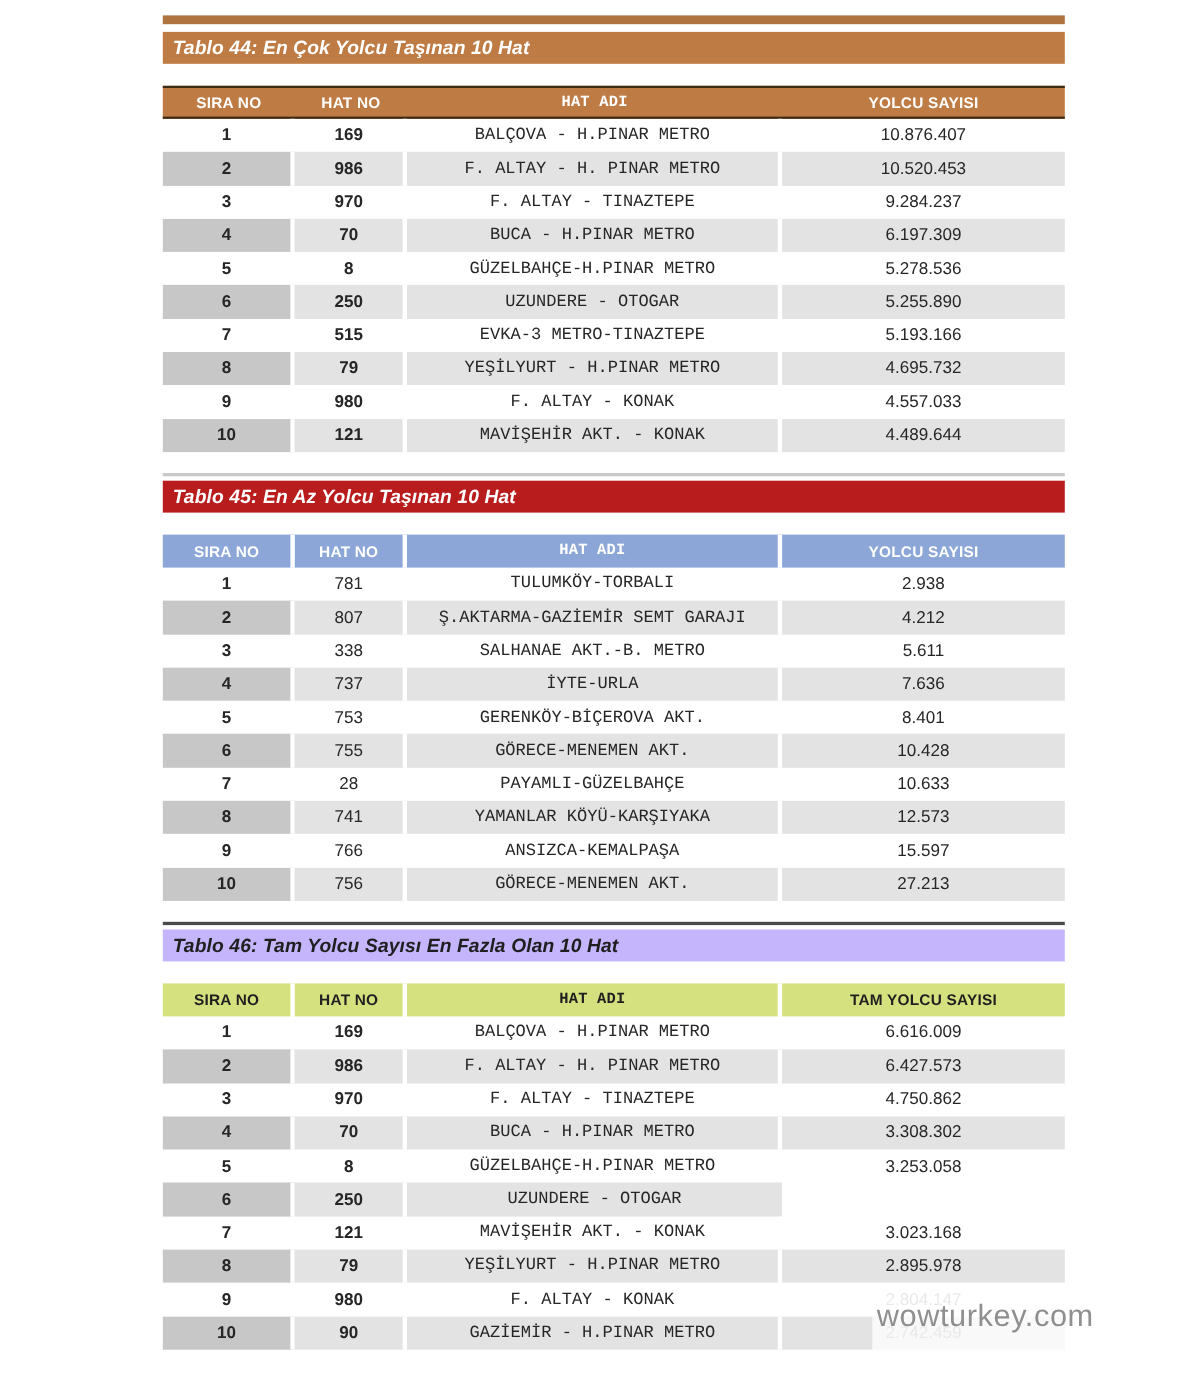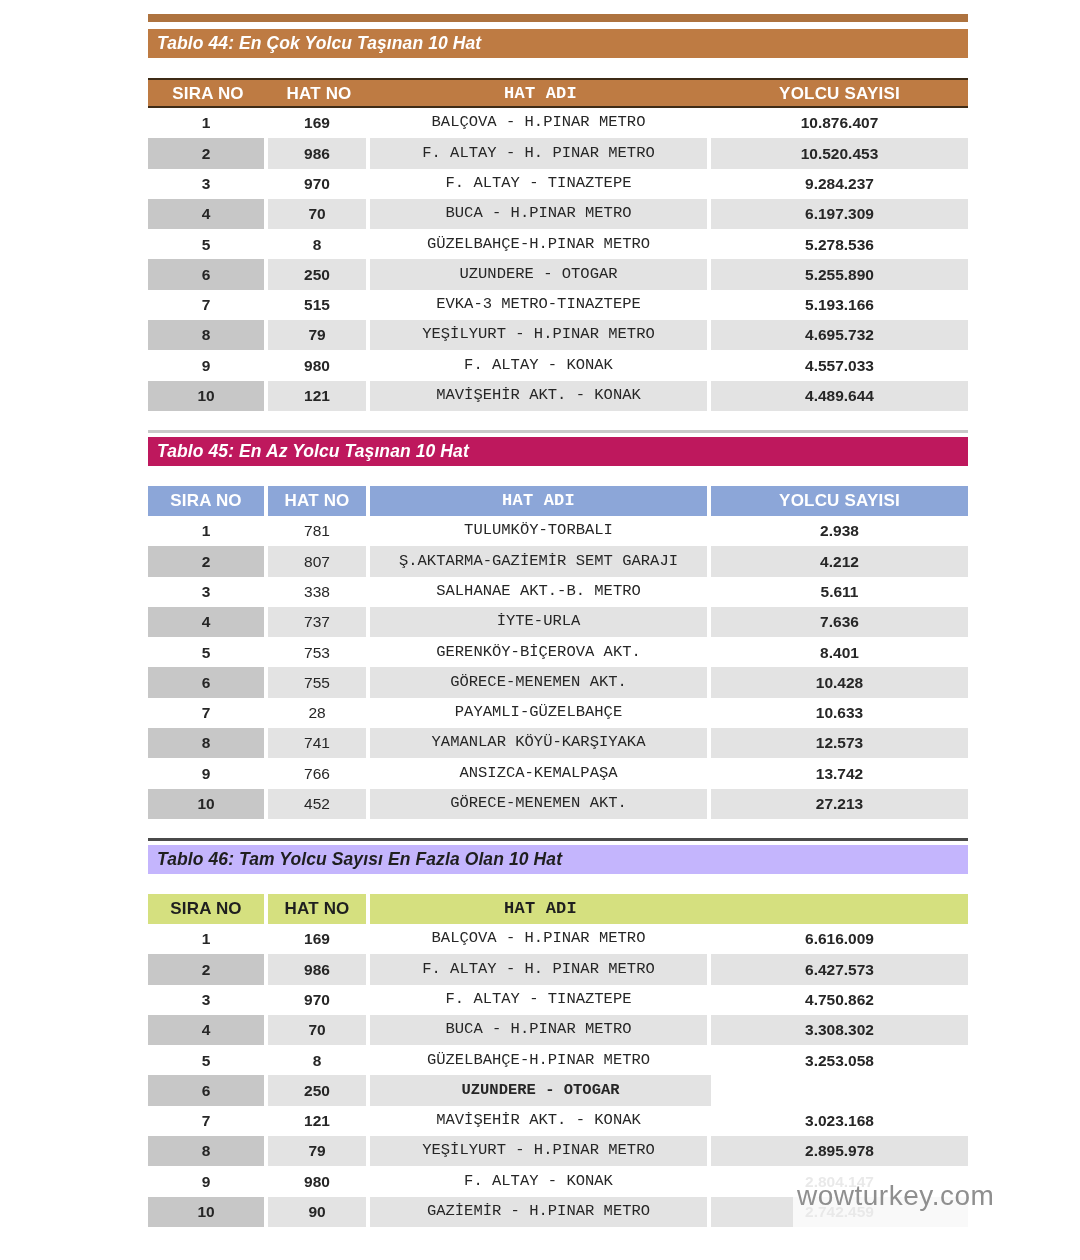--- a/index.html
+++ b/index.html
@@ -8,31 +8,31 @@
   .content{position:absolute;left:148px;top:0;width:820px;}
   .preline{width:100%;}
   .t0 .preline{margin-top:14px;height:8px;}
   .t1 .preline,.t2 .preline{margin-top:19px;height:3px;}
   .t0 .titlebar{margin-top:7px;}
   .t1 .titlebar,.t2 .titlebar{margin-top:4px;}
   .titlebar{height:29px;display:flex;align-items:center;box-sizing:border-box;
             padding-left:9px;font-weight:bold;font-style:italic;font-size:17.5px;
             margin-bottom:20px;letter-spacing:.1px;}
   .thead{display:flex;height:30px;box-sizing:border-box;}
-  .thead .cell{font-weight:bold;font-size:17px;letter-spacing:.2px;}
+  .thead .cell{font-weight:bold;font-size:14px;letter-spacing:.2px;}
   .trow{display:flex;height:30.3px;}
   .cell{box-sizing:border-box;display:flex;align-items:center;justify-content:center;
         font-size:15.5px;color:var(--cell-text);line-height:1;}
   .c0{width:120px;font-weight:bold;}
   .c1{width:102px;}
   .c2{width:341px;font-family:Liberation Mono, monospace;}
   .c3{flex:1;}
   .hatno-bold .c1{font-weight:bold;}
   .gaps .cell,.trow .cell{border-right:4px solid var(--gap);}
-  .gaps .cell:last-child,.trow .cell:last-child{border-right:none;font-weight:bold;}
+  .gaps .cell:last-child,.trow .cell:last-child{border-right:none;}
   .nogaps .cell{border-right:none;}
   .trow.shaded .cell{background:var(--shade);}
   .trow.shaded .c0{background:var(--shade-dark);}
   .faded{color:var(--faded) !important;}
   .wm-box{position:absolute;left:793px;top:1174px;width:266px;height:57px;
           background:rgba(255,255,255,.78);}
   .wm-text{position:absolute;left:797px;top:1180px;font-size:28px;white-space:nowrap;
            letter-spacing:.5px;}
 </style>
 </head>
@@ -105,21 +105,21 @@
         </div>
         <div class="trow shaded hatno-bold">
           <div class="cell c0">10</div>
           <div class="cell c1">121</div>
           <div class="cell c2">MAVİŞEHİR AKT. - KONAK</div>
           <div class="cell c3">4.489.644</div>
         </div>
       </div>
       <div class="t1">
         <div class="preline" style="background: rgb(201, 201, 201);"></div>
-        <div class="titlebar" style="background: #be185d; color: rgb(255, 255, 255);">Tablo 45: En Az Yolcu Taşınan 10 Hat</div>
+        <div class="titlebar" style="background: #b91c1c; color: rgb(255, 255, 255);">Tablo 45: En Az Yolcu Taşınan 10 Hat</div>
         <div class="thead gaps" style="background: rgb(140, 166, 216);">
           <div class="cell c0" style="color: rgb(255, 255, 255);">SIRA NO</div>
           <div class="cell c1" style="color: rgb(255, 255, 255);">HAT NO</div>
           <div class="cell c2" style="color: rgb(255, 255, 255);">HAT ADI</div>
           <div class="cell c3" style="color: rgb(255, 255, 255);">YOLCU SAYISI</div>
         </div>
         <div class="trow">
           <div class="cell c0">1</div>
           <div class="cell c1">781</div>
           <div class="cell c2">TULUMKÖY-TORBALI</div>
@@ -164,36 +164,37 @@
         <div class="trow shaded">
           <div class="cell c0">8</div>
           <div class="cell c1">741</div>
           <div class="cell c2">YAMANLAR KÖYÜ-KARŞIYAKA</div>
           <div class="cell c3">12.573</div>
         </div>
         <div class="trow">
           <div class="cell c0">9</div>
           <div class="cell c1">766</div>
           <div class="cell c2">ANSIZCA-KEMALPAŞA</div>
-          <div class="cell c3">13.742</div>
+          <div class="cell c3">15.597</div>
         </div>
         <div class="trow shaded">
           <div class="cell c0">10</div>
-          <div class="cell c1">452</div>
+          <div class="cell c1">756</div>
           <div class="cell c2">GÖRECE-MENEMEN AKT.</div>
           <div class="cell c3">27.213</div>
         </div>
       </div>
       <div class="t2">
         <div class="preline" style="background: rgb(74, 74, 74);"></div>
         <div class="titlebar" style="background: #c4b5fd; color: rgb(31, 31, 31);">Tablo 46: Tam Yolcu Sayısı En Fazla Olan 10 Hat</div>
         <div class="thead gaps hatno-bold" style="background: rgb(213, 224, 127);">
           <div class="cell c0" style="color: rgb(31, 31, 31);">SIRA NO</div>
           <div class="cell c1" style="color: rgb(31, 31, 31);">HAT NO</div>
           <div class="cell c2" style="color: rgb(31, 31, 31);">HAT ADI</div>
+          <div class="cell c3" style="color: rgb(31, 31, 31);">TAM YOLCU SAYISI</div>
         </div>
         <div class="trow hatno-bold">
           <div class="cell c0">1</div>
           <div class="cell c1">169</div>
           <div class="cell c2">BALÇOVA - H.PINAR METRO</div>
           <div class="cell c3">6.616.009</div>
         </div>
         <div class="trow shaded hatno-bold">
           <div class="cell c0">2</div>
           <div class="cell c1">986</div>

